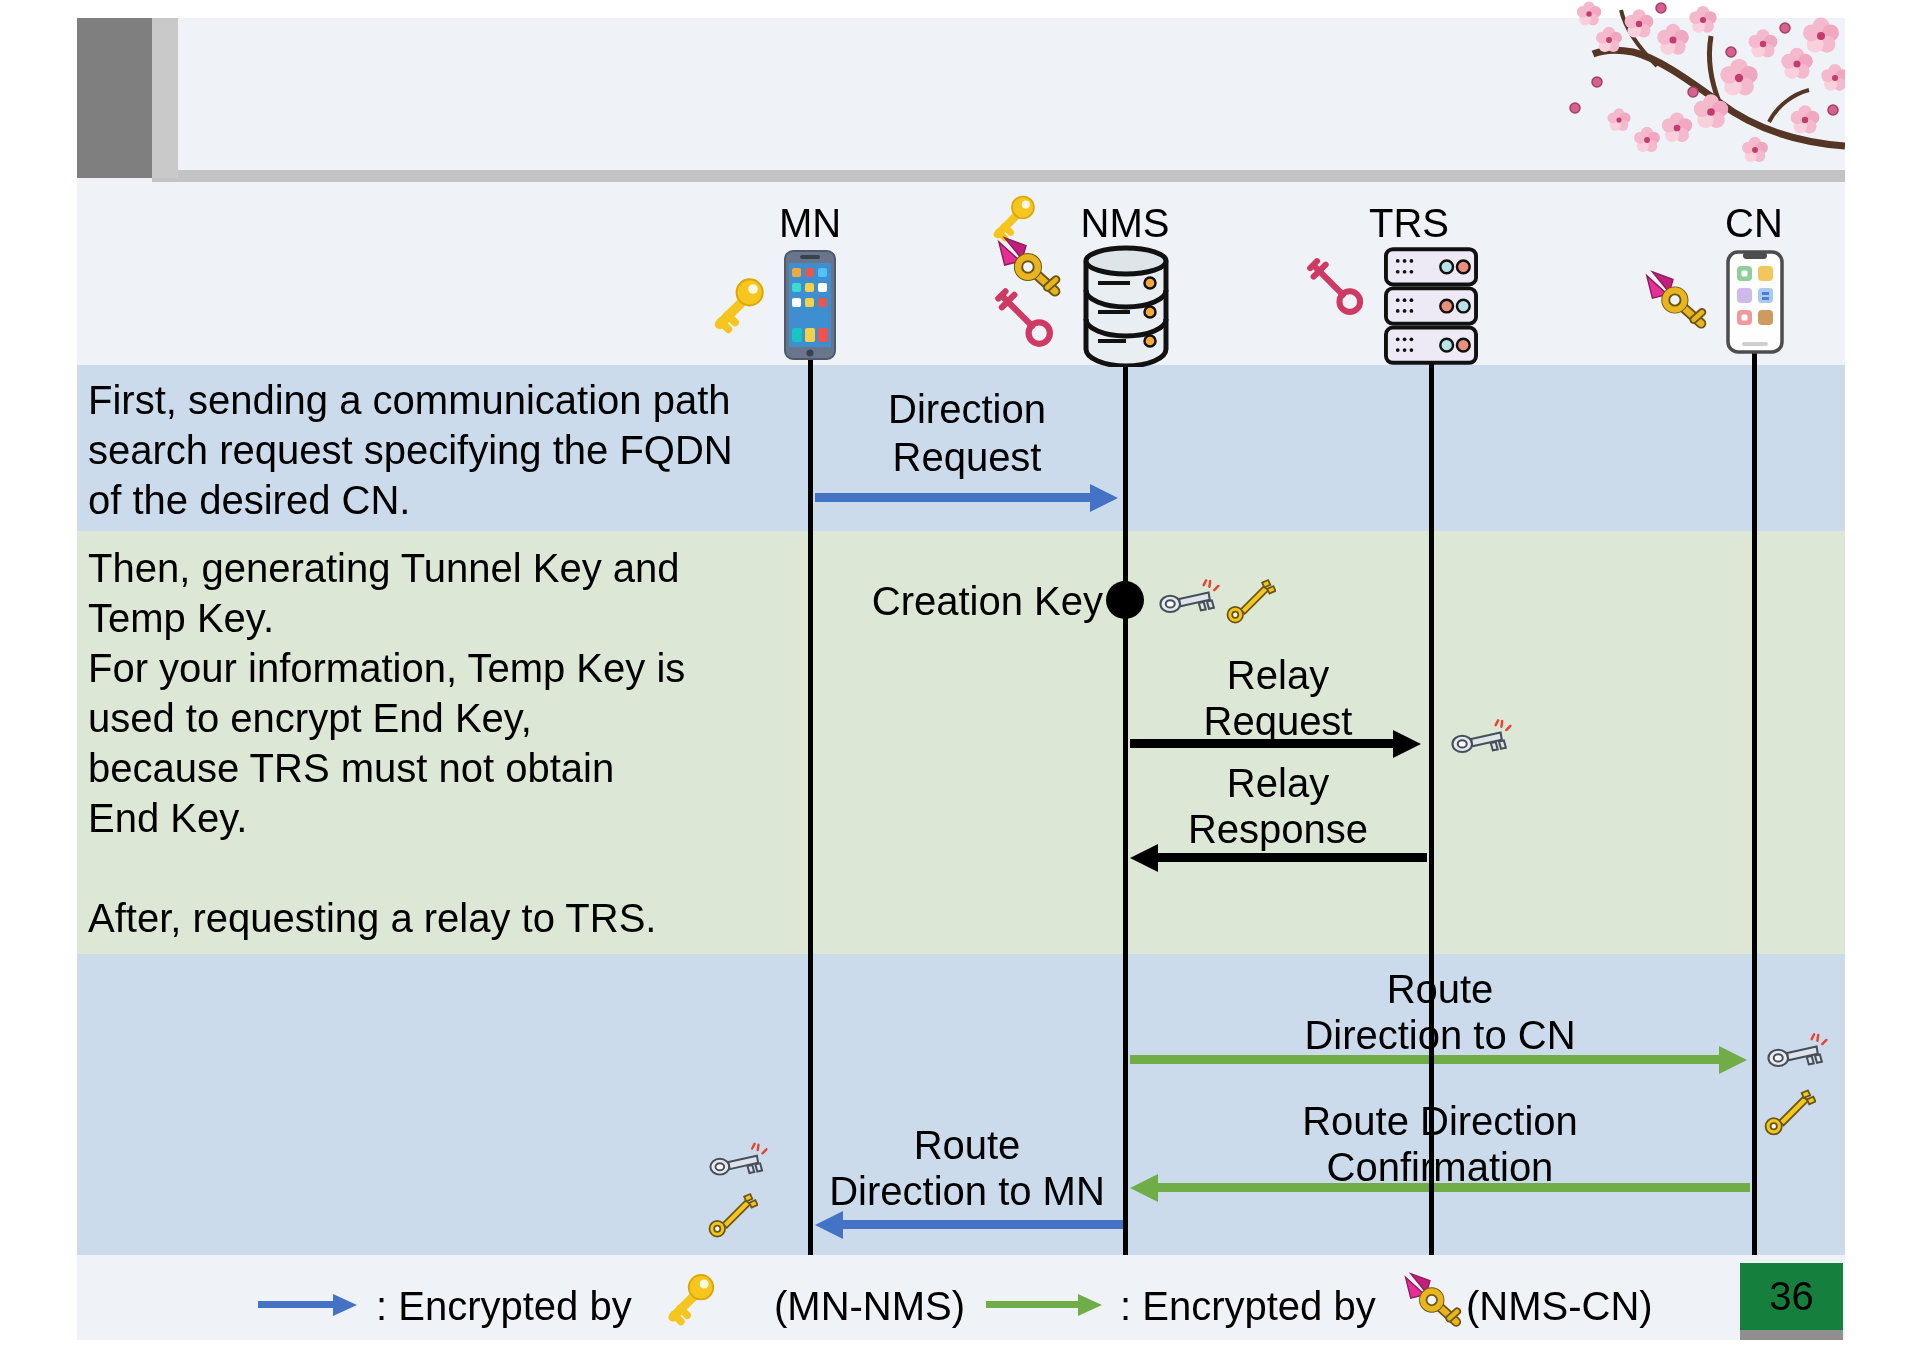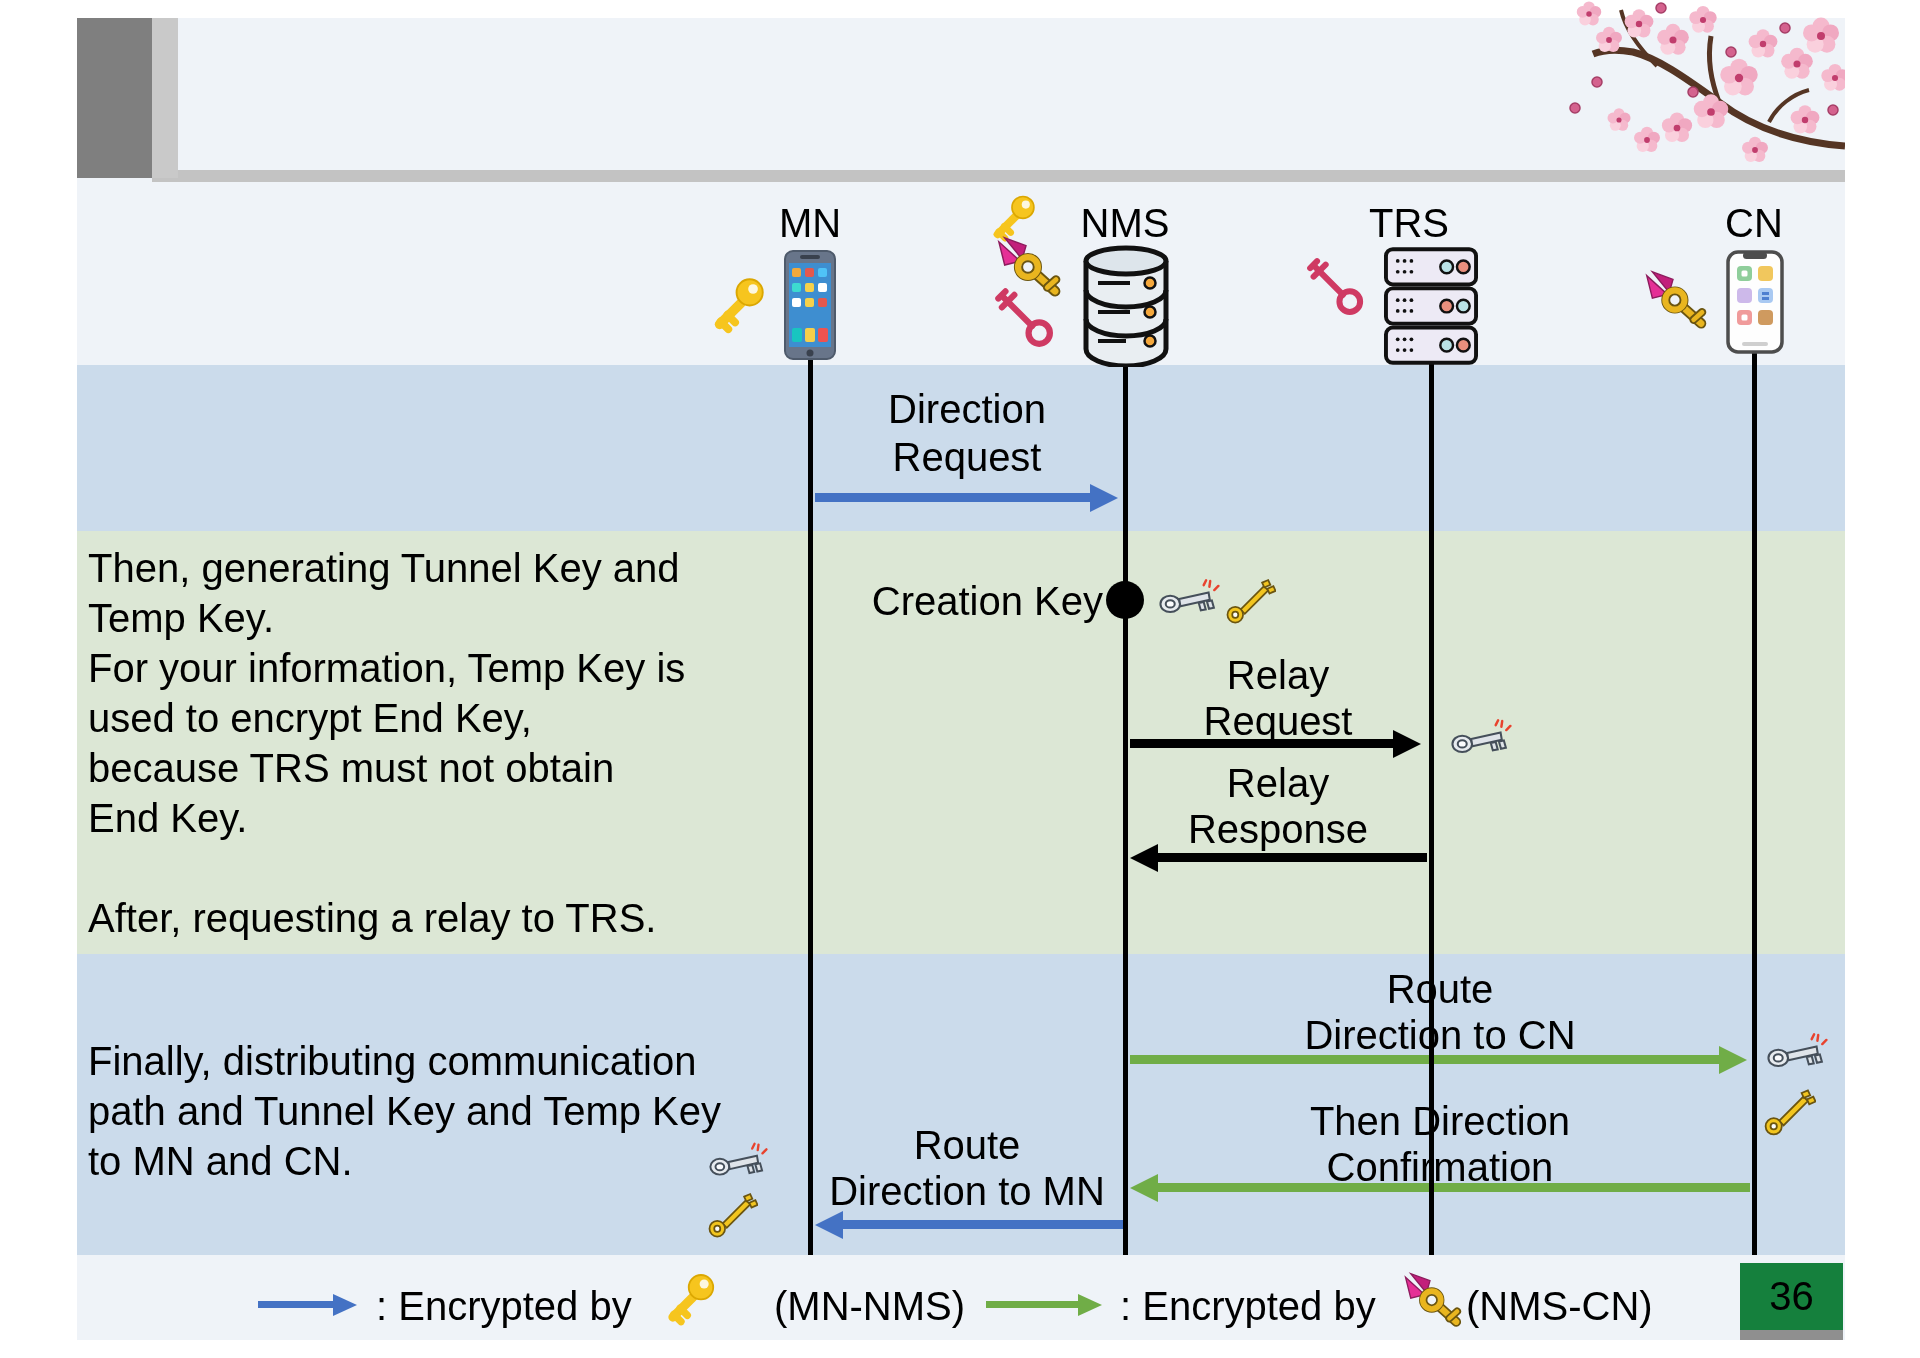--- a/index.html
+++ b/index.html
@@ -228,31 +228,31 @@
     <rect x="11" y="38" width="15" height="15" rx="4" fill="#cdb9ea"></rect>
     <rect x="32" y="38" width="15" height="15" rx="4" fill="#a9c9f2"></rect>
       <rect x="36" y="42" width="7" height="3" fill="#4d7fd0"></rect>
       <rect x="36" y="47" width="7" height="3" fill="#4d7fd0"></rect>
     <rect x="11" y="60" width="15" height="15" rx="4" fill="#f09b9b"></rect>
       <rect x="15.5" y="64.5" width="6" height="6" rx="1.5" fill="#fff"></rect>
     <rect x="32" y="60" width="15" height="15" rx="4" fill="#cf9a5f"></rect>
     <rect x="16" y="92" width="26" height="4" rx="2" fill="#cfcfcf"></rect>
   </svg>
 
+  <div class="abs band-text" style="top:375px;">First, sending a communication path
+search request specifying the FQDN
+of the desired CN.</div>
   <div class="abs band-text" style="top:543px;">Then, generating Tunnel Key and
 Temp Key.
 For your information, Temp Key is
 used to encrypt End Key,
 because TRS must not obtain
 End Key.
 
 After, requesting a relay to TRS.</div>
-  <div class="abs band-text" style="top:1036px;">Finally, distributing communication
-path and Tunnel Key and Temp Key
-to MN and CN.</div>
 
   <div class="abs msg-label" style="left:807px;top:385px;line-height:48px;">Direction
 Request</div>
   <div class="abs msg-arrow" style="left:815px;top:493px;width:276px;color:#4472c4;">
     <div class="head-r"></div>
   </div>
 
   <div class="abs msg-label" style="left:845px;top:578px;width:258px;text-align:right;white-space:nowrap;">Creation Key</div>
   <div class="abs event-dot" style="left:1106px;top:581px;"></div>
   <svg class="abs icon" style="left:1158px;top:578px;" width="62" height="42" viewBox="0 0 76 50">
@@ -327,21 +327,21 @@
   <svg class="abs icon" style="left:1762px;top:1084px;" width="54" height="54" viewBox="0 0 60 60">
     <g stroke="#6b5510" stroke-width="2">
       <path d="M19 41 L46 14 L51 19 L24 46 Z" fill="#f2c51f"></path>
       <path d="M44 10 l7 -3 2.5 5.5 -7 3 z" fill="#f2c51f"></path>
       <path d="M50 17 l7 -3 2.5 5.5 -7 3 z" fill="#f2c51f"></path>
       <circle cx="13" cy="47" r="9" fill="#f2c51f"></circle>
       <circle cx="13" cy="47" r="3.5" fill="#fbfcfe"></circle>
     </g>
   </svg>
 
-  <div class="abs msg-label" style="left:1280px;top:1098px;">Then Direction
+  <div class="abs msg-label" style="left:1280px;top:1098px;">Route Direction
 Confirmation</div>
   <div class="abs msg-arrow" style="left:1157px;top:1183px;width:593px;color:#70ad47;">
     <div class="head-l"></div>
   </div>
 
   <div class="abs msg-label" style="left:807px;top:1122px;">Route
 Direction to MN</div>
   <div class="abs msg-arrow" style="left:842px;top:1220px;width:281px;color:#4472c4;">
     <div class="head-l"></div>
   </div>

